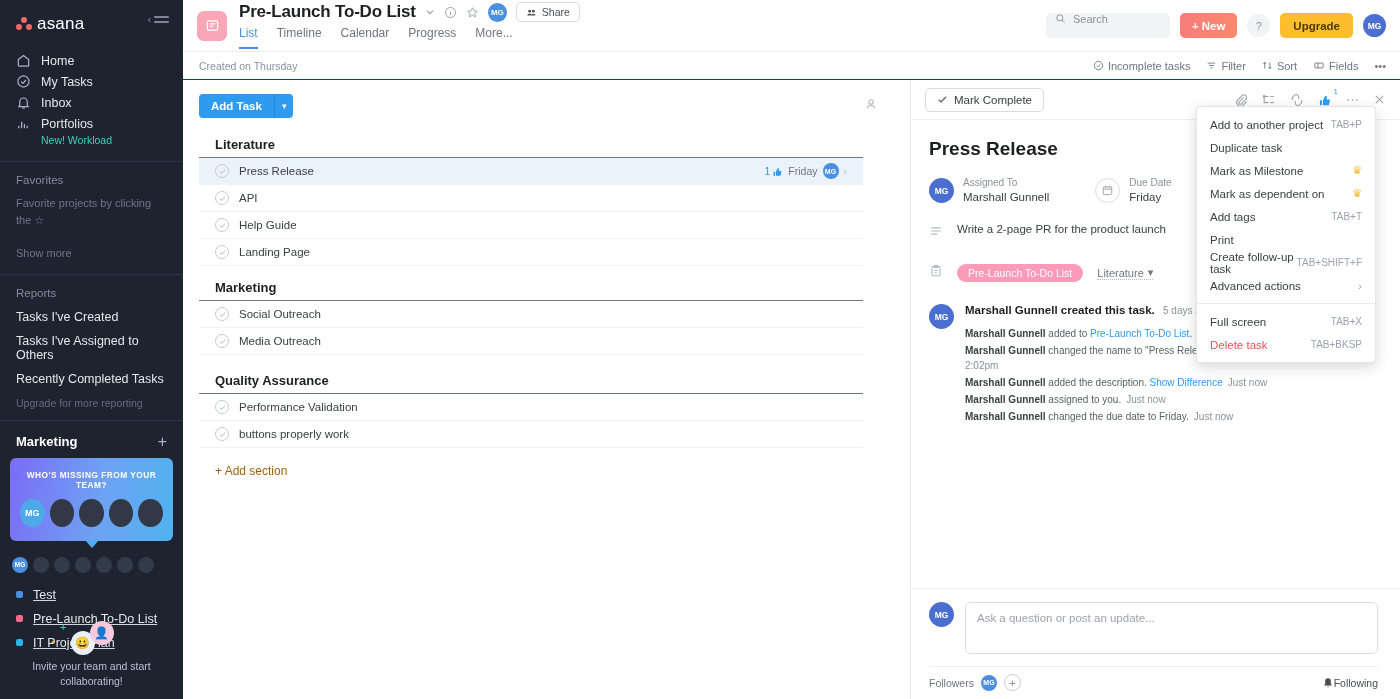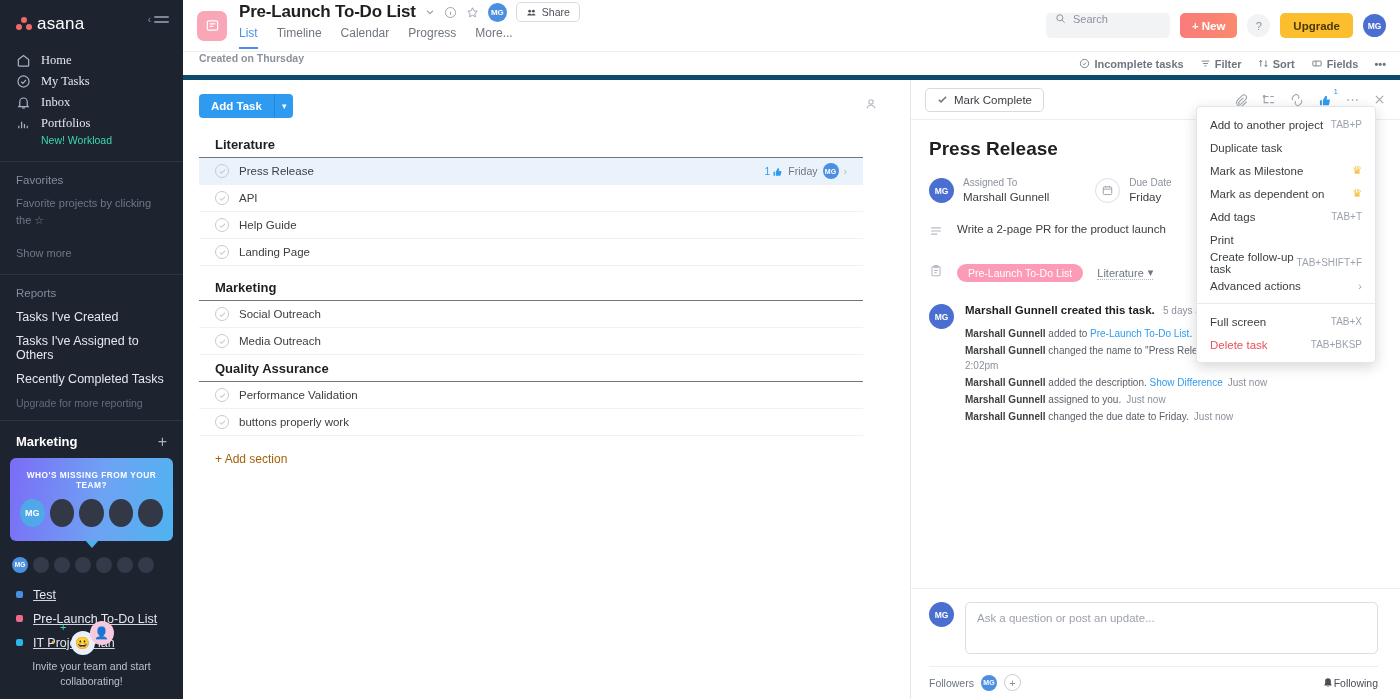--- a/index.html
+++ b/index.html
@@ -25,21 +25,21 @@
   .logo-dots i:nth-child(1) { left: 5px; top: 0; }
   .logo-dots i:nth-child(2) { left: 0; top: 7px; }
   .logo-dots i:nth-child(3) { left: 10px; top: 7px; }
   .logo-text { color: #fff; font-size: 17px; font-weight: 400; letter-spacing: .2px; }
   .collapse { display: flex; align-items: center; gap: 3px; cursor: pointer; }
   .collapse .chev { color: #8b93a4; font-size: 10px; }
   .collapse .bars { display: flex; flex-direction: column; gap: 3px; }
   .collapse .bars span { display: block; width: 15px; height: 2px; background: #7e869a; border-radius: 1px; }
 
   .nav-item { display: flex; align-items: center; gap: 10px;
-    padding: 5px 16px; height: 21px; cursor: pointer; font-family: Liberation Serif, serif; }
+    padding: 5px 16px; height: 21px; cursor: pointer; }
   .nav-label { color: #e3e7ee; font-size: 12.5px; }
   .nav-ico { width: 15px; height: 15px; flex-shrink: 0; color: #aab1c0; }
   .nav-ico svg { display: block; }
   .workload { color: #3ad6b0; font-size: 10.5px; padding: 0 0 6px 41px; cursor: pointer; }
 
   .sb-divider { height: 1px; background: #2c3342; margin: 9px 0; }
   .sb-head { color: #848c9c; font-size: 11.5px; padding: 3px 16px 6px; }
   .sb-sub { color: #6f7787; font-size: 11px; padding: 3px 16px; line-height: 1.5; cursor: pointer; }
   .sb-link { color: #e3e7ee; font-size: 12.5px; padding: 5px 16px; cursor: pointer; }
   .sb-muted { color: #646c7c; font-size: 10.5px; padding: 6px 16px 2px; }
@@ -111,22 +111,22 @@
     font-size: 11.5px; font-weight: 600; cursor: pointer; display:flex; align-items:center; gap:3px;}
   .help-btn { width: 23px; height: 23px; border-radius: 50%; background: #f2f3f5;
     color: #8b919c; font-size: 11px; display: flex; align-items: center;
     justify-content: center; cursor: pointer; }
   .upgrade-btn { background: #fcbe2c; color: #4a3a07; border: none; border-radius: 5px;
     height: 25px; padding: 0 13px; font-size: 11.5px; font-weight: 600; cursor: pointer; }
   .avatar-hdr { width: 23px; height: 23px; border-radius: 50%; background: #4b6fd0;
     color: #fff; font-size: 8.5px; font-weight: 700;
     display: flex; align-items: center; justify-content: center; cursor: pointer; }
 
-  .subbar { height: 28px; display: flex; padding: 0 14px 0 16px;
-    border-bottom: 5px solid #0c4a6e; flex-shrink: 0; font-weight: bold; }
+  .subbar { height: 28px; display: flex; align-items: center; padding: 0 14px 0 16px;
+    border-bottom: 1px solid #0c4a6e; flex-shrink: 0; }
   .created { font-size: 10.5px; color: #8b919c; }
   .subbar-right { margin-left: auto; display: flex; align-items: center; gap: 16px; }
   .sb-btn { display: flex; align-items: center; gap: 4px; font-size: 11px;
     color: #6f7680; cursor: pointer; }
 
   .content { flex: 1; display: flex; min-height: 0; }
 
   
   .list-pane { width: 727px; flex-shrink: 0; padding: 14px 0 0 0;
     display: flex; flex-direction: column; overflow: hidden; }
@@ -528,21 +528,21 @@
         </div>
         <div class="task-row">
           <span class="check">
               <svg width="9" height="9" viewBox="0 0 12 12" fill="none" stroke="currentColor" stroke-width="1.5">
                 <path d="M2.5 6.2l2.2 2.2L9.5 3.6"></path>
               </svg>
             </span>
           <span class="task-name">Media Outreach</span>
         </div>
 
-        <div class="sect-head" style="margin-top:0">Quality Assurance</div>
+        <div class="sect-head" style="margin-top:12px">Quality Assurance</div>
         <div class="task-row">
           <span class="check">
               <svg width="9" height="9" viewBox="0 0 12 12" fill="none" stroke="currentColor" stroke-width="1.5">
                 <path d="M2.5 6.2l2.2 2.2L9.5 3.6"></path>
               </svg>
             </span>
           <span class="task-name">Performance Validation</span>
         </div>
         <div class="task-row">
           <span class="check">

